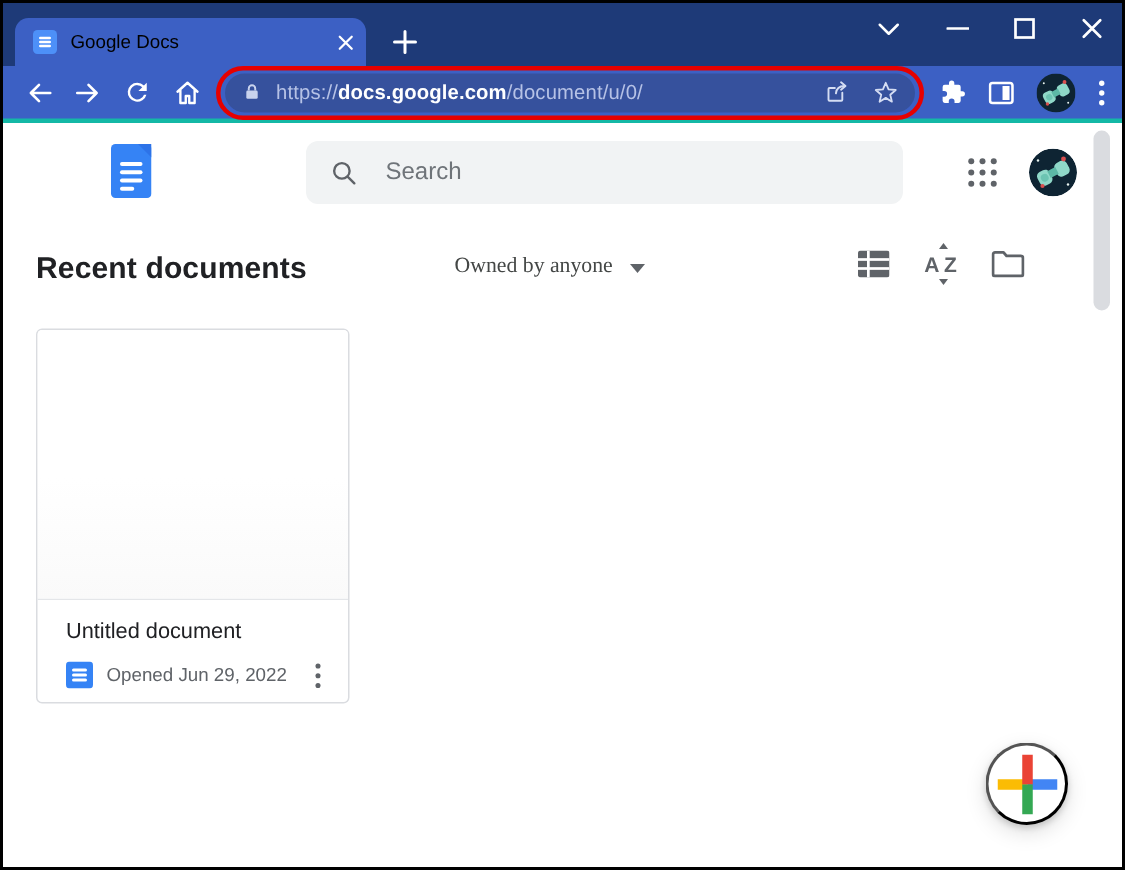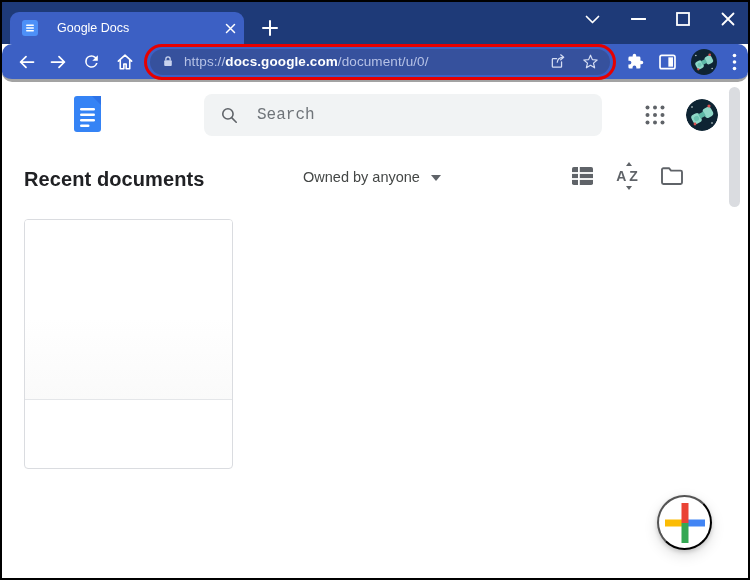--- a/index.html
+++ b/index.html
@@ -2,52 +2,52 @@
 <html><head>
 <meta charset="utf-8">
 <style>
   * { margin:0; padding:0; box-sizing:border-box; }
   html,body { width:750px; height:580px; font-family:"Liberation Sans","DejaVu Sans",sans-serif; background:#fff; }
   .window { position:relative; width:750px; height:580px; border:2px solid #000; background:#fff; overflow:hidden; }
 
   
   .titlebar { position:relative; width:746px; height:42px; background:#1e3a78; }
   .tab { position:absolute; left:8px; top:10px; width:234px; height:32px; background:#3c60c4; border-radius:9px 9px 0 0; display:flex; align-items:center; padding:0 8px 0 12px; }
-  .tab-title { color:#ffffff; font-size:12.5px; margin-left:19px; flex:1; white-space:nowrap; overflow:hidden; }
+  .tab-title { color:#000000; font-size:12.5px; margin-left:9px; flex:1; white-space:nowrap; overflow:hidden; }
   .icon-btn { display:flex; align-items:center; justify-content:center; background:none; border:none; cursor:pointer; padding:0; }
   .newtab { position:absolute; left:256px; top:14px; width:24px; height:24px; }
   .win-controls span { position:absolute; top:6px; width:20px; height:22px; display:flex; align-items:center; justify-content:center; }
   .wc-chevron { left:580px; } .wc-min { left:626px; } .wc-max { left:671px; } .wc-close { left:716px; }
 
   
-  .toolbar { position:relative; width:746px; height:38px; background:#3c60c4; border-bottom:3px solid #a3a3a3; display:flex; align-items:center; padding-left:7px;border-radius:10px; }
+  .toolbar { position:relative; width:746px; height:38px; background:#3c60c4; border-bottom:3px solid #14b8a6; display:flex; align-items:center; padding-left:7px; }
   .nav-btn { width:33px; height:30px; display:flex; align-items:center; justify-content:center; }
   .omnibox-oval { margin-left:3px; border:3px solid #e60000; border-radius:18px; padding:2px 3px; display:flex; align-items:center; }
   .omnibox { width:460px; height:26px; background:#36519d; border-radius:13px; display:flex; align-items:center; padding:0 11px; }
   .url { font-size:13.5px; margin-left:9px; white-space:nowrap; letter-spacing:0.1px; }
   .url .dim { color:#b6c2e6; }
   .url .host { color:#ffffff; font-weight:bold; }
   .omni-actions { margin-left:auto; display:flex; align-items:center; gap:15px; }
   .tb-right { display:flex; align-items:center; gap:15px; margin-left:11px; }
 
   
   .content { position:relative; width:746px; height:493px; background:#fff; overflow:hidden; }
 
   .hamburger { position:absolute; left:22px; top:22px; width:24px; height:20px; display:flex; flex-direction:column; justify-content:space-between; padding:1px 0; }
   .hamburger i { display:block; height:2.4px; background:#3c4043; border-radius:1px; }
   .docs-logo { position:absolute; left:72px; top:14px; }
   .docs-wordmark { position:absolute; left:109px; top:18px; font-size:26px; color:#5f6368; letter-spacing:0.2px; }
-  .searchbar { position:absolute; left:202px; top:12px; width:398px; height:42px; background:#f1f3f4; border-radius:8px; display:flex; align-items:center; padding:0 16px;font-family:Liberation Mono, monospace; }
+  .searchbar { position:absolute; left:202px; top:12px; width:398px; height:42px; background:#f1f3f4; border-radius:8px; display:flex; align-items:center; padding:0 16px; }
   .searchbar input { border:none; outline:none; background:transparent; font-size:16px; color:#3c4043; margin-left:18px; width:300px; font-family:inherit; }
   .searchbar input::placeholder { color:#6f7479; opacity:1; }
   .apps-grid { position:absolute; left:642px; top:22px; width:22px; height:22px; }
   .avatar-header { position:absolute; left:684px; top:17px; width:32px; height:32px; border-radius:50%; overflow:hidden; }
 
   .section-title { position:absolute; left:22px; top:86px; font-size:20px; font-weight:bold; color:#202124; letter-spacing:0.1px; }
-  .owner-filter { position:absolute; left:301px; top:87px; display:flex; align-items:center; cursor:pointer; }
+  .owner-filter { position:absolute; left:301px; top:87px; display:flex; align-items:center; cursor:pointer;font-family:Liberation Serif, serif; }
   .owner-filter .lbl { font-size:14.5px; color:#444746; }
   .caret-down { width:0; height:0; border-left:5px solid transparent; border-right:5px solid transparent; border-top:6px solid #5f6368; margin-left:11px; margin-top:2px; }
   .view-icons { position:absolute; top:82px; left:568px; display:flex; align-items:center; gap:21px; }
   .view-icons .vbtn { width:24px; height:24px; display:flex; align-items:center; justify-content:center; position:relative; }
 
   .az-icon { position:relative; width:26px; height:24px; display:flex; align-items:center; justify-content:center; gap:3px; color:#5f6368; font-size:14px; font-weight:bold; }
   .az-icon .tri-up { position:absolute; top:-2px; left:11px; width:0; height:0; border-left:3.5px solid transparent; border-right:3.5px solid transparent; border-bottom:4px solid #5f6368; }
   .az-icon .tri-dn { position:absolute; bottom:-2px; left:11px; width:0; height:0; border-left:3.5px solid transparent; border-right:3.5px solid transparent; border-top:4px solid #5f6368; }
 
   
@@ -284,20 +284,41 @@
       </span>
       <span class="vbtn">
         <svg width="22" height="18" viewBox="0 0 22 18">
             <path d="M2.4 1.2h5.6l2 2.4h9.6a1.4 1.4 0 0 1 1.4 1.4v10.6a1.4 1.4 0 0 1-1.4 1.4H2.4A1.4 1.4 0 0 1 1 15.6V2.6a1.4 1.4 0 0 1 1.4-1.4z" stroke="#5f6368" stroke-width="1.9" fill="none" stroke-linejoin="round"></path>
           </svg>
       </span>
     </div>
 
     <div class="doc-card">
       <div class="doc-thumb"></div>
+      <div class="doc-info">
+        <div class="doc-title">Untitled document</div>
+        <div class="doc-meta">
+          <span style="display:flex;">
+            <svg width="18" height="18" viewBox="0 0 18 18">
+                <rect width="18" height="18" rx="2.5" fill="#3583f5"></rect>
+                <rect x="4" y="4.6" width="10" height="2" rx="1" fill="#fff"></rect>
+                <rect x="4" y="8" width="10" height="2" rx="1" fill="#fff"></rect>
+                <rect x="4" y="11.4" width="10" height="2" rx="1" fill="#fff"></rect>
+              </svg>
+          </span>
+          <span class="opened">Opened Jun 29, 2022</span>
+          <button class="icon-btn kebab">
+            <svg width="4" height="17" viewBox="0 0 4 17">
+                <circle cx="2" cy="2" r="1.7" fill="#5f6368"></circle>
+                <circle cx="2" cy="8.5" r="1.7" fill="#5f6368"></circle>
+                <circle cx="2" cy="15" r="1.7" fill="#5f6368"></circle>
+              </svg>
+          </button>
+        </div>
+      </div>
     </div>
 
     <div class="scroll-thumb"></div>
 
     <button class="fab">
       <span style="display:flex;">
         <svg width="40" height="40" viewBox="0 0 40 40">
             <rect x="0" y="16.5" width="20" height="7" fill="#FBBC04"></rect>
             <rect x="20" y="16.5" width="20" height="7" fill="#4285F4"></rect>
             <rect x="16.5" y="0" width="7" height="20" fill="#EA4335"></rect>

